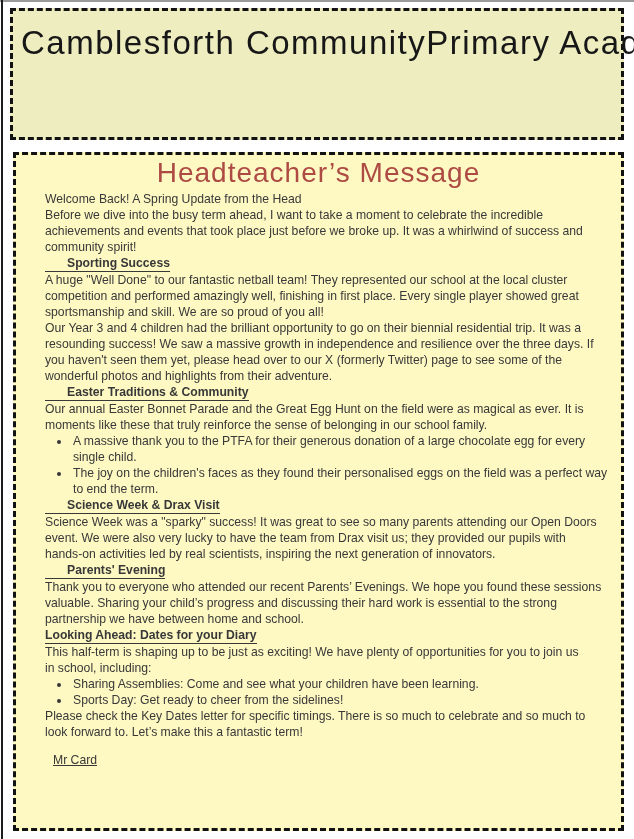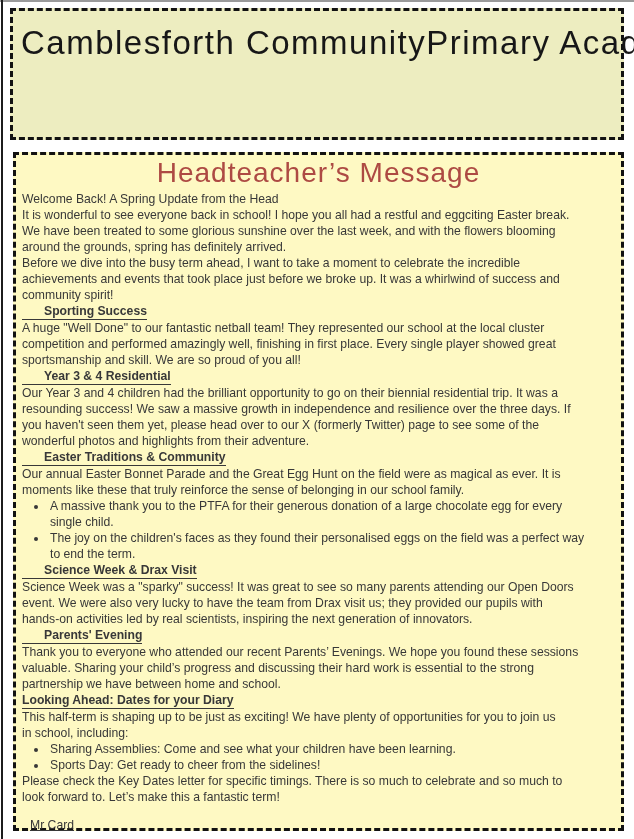--- a/index.html
+++ b/index.html
@@ -67,20 +67,21 @@
     line-height: 32px;
     font-weight: 400;
     letter-spacing: 1px;
     color: #ad4a43;
     margin-bottom: 2px;
   }
   .doc-body {
     font-size: 12.2px;
     line-height: 16px;
     color: #383838;
+    margin-left: 23px;
   }
   .para { white-space: pre-line; }
   .sec { line-height: 17px; }
   .sec .u {
     display: inline-block;
     border-bottom: 1.2px solid #383838;
     line-height: 15px;
     font-weight: bold;
   }
   .sec .ind { padding-left: 22px; }
@@ -150,33 +151,29 @@
     </svg>
     <div class="logo-wordmark">Camblesforth</div>
   </div>
 </div>
 
 <div class="message-box">
   <div class="message-heading">Headteacher’s Message</div>
   <div class="doc-body">
 
     <p class="para">Welcome Back! A Spring Update from the Head</p>
-    <p class="para">It is wonderful to see everyone back in school! I hope you all had a restful and eggciting Easter break.
-We have been treated to some glorious sunshine over the last week, and with the flowers blooming
-around the grounds, spring has definitely arrived.</p>
     <p class="para">Before we dive into the busy term ahead, I want to take a moment to celebrate the incredible
 achievements and events that took place just before we broke up. It was a whirlwind of success and
 community spirit!</p>
 
     <p class="sec"><span class="u ind">Sporting Success</span></p>
     <p class="para">A huge "Well Done" to our fantastic netball team! They represented our school at the local cluster
 competition and performed amazingly well, finishing in first place. Every single player showed great
 sportsmanship and skill. We are so proud of you all!</p>
 
-    <p class="sec"><span class="u ind">Year 3 &amp; 4 Residential</span></p>
     <p class="para">Our Year 3 and 4 children had the brilliant opportunity to go on their biennial residential trip. It was a
 resounding success! We saw a massive growth in independence and resilience over the three days. If
 you haven't seen them yet, please head over to our X (formerly Twitter) page to see some of the
 wonderful photos and highlights from their adventure.</p>
 
     <p class="sec"><span class="u ind">Easter Traditions &amp; Community</span></p>
     <p class="para">Our annual Easter Bonnet Parade and the Great Egg Hunt on the field were as magical as ever. It is
 moments like these that truly reinforce the sense of belonging in our school family.</p>
     <ul class="bullets">
       <li>A massive thank you to the PTFA for their generous donation of a large chocolate egg for every

